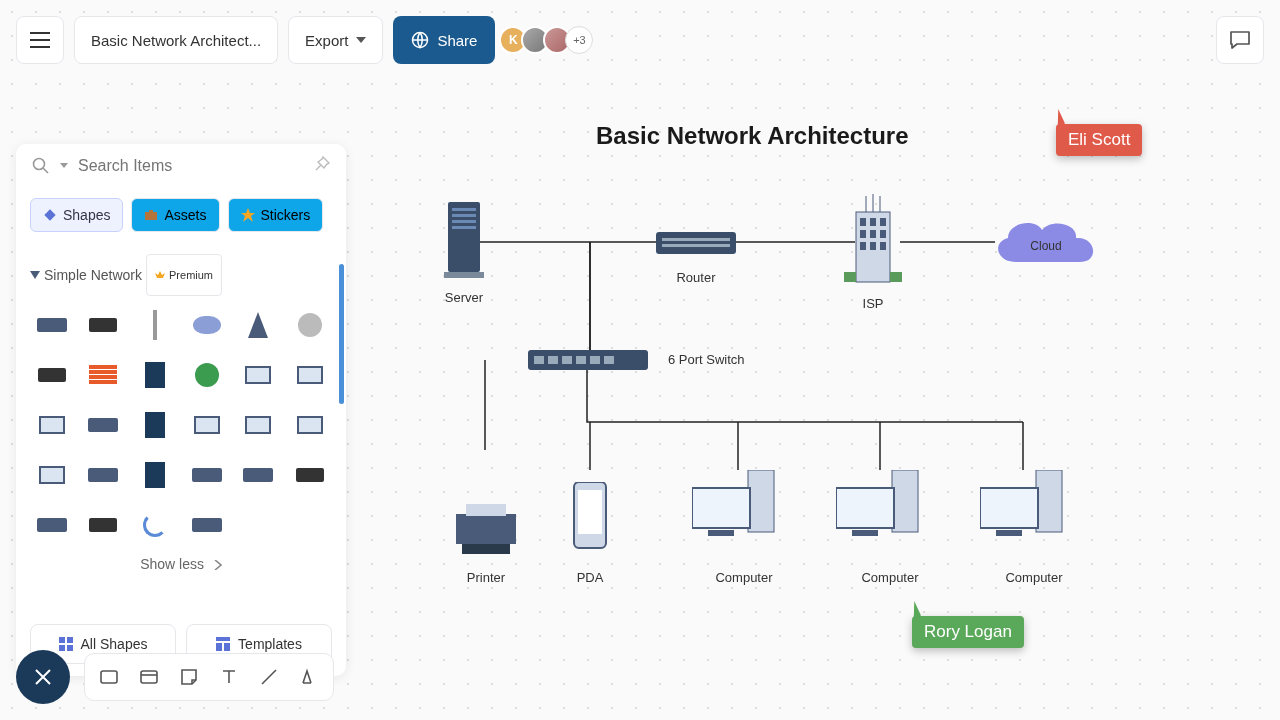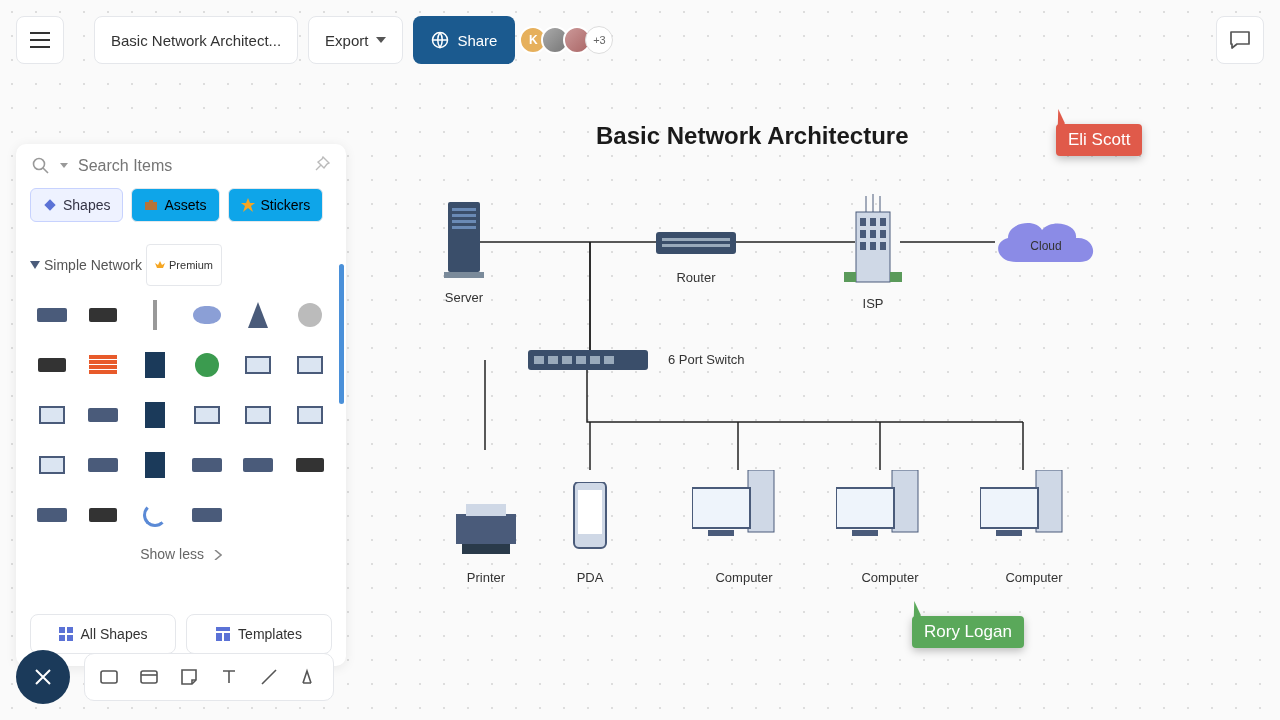--- a/index.html
+++ b/index.html
@@ -2,37 +2,37 @@
 <html><head>
 <meta charset="utf-8">
 <style>
 * { box-sizing: border-box; margin: 0; padding: 0; }
 body { font-family: -apple-system, BlinkMacSystemFont, "Segoe UI", sans-serif; background: #fafafa; width: 1280px; height: 720px; overflow: hidden; position: relative; }
 .dotgrid { position: absolute; inset: 0; background-image: radial-gradient(#ddd 1px, transparent 1px); background-size: 24px 24px; z-index: 0; }
 
 .topbar { position: absolute; top: 16px; left: 16px; right: 16px; height: 48px; display: flex; align-items: center; gap: 10px; z-index: 10; }
 .btn { background: #fff; border: 1px solid #e5e7eb; border-radius: 8px; height: 48px; display: flex; align-items: center; justify-content: center; cursor: pointer; font-size: 15px; color: #333; }
 .menu-btn { width: 48px; }
-.title-btn { padding: 0 16px; max-width: 220px; margin-left: 20px; }
+.title-btn { padding: 0 16px; max-width: 220px; }
 .title-btn span { white-space: nowrap; overflow: hidden; text-overflow: ellipsis; }
 .export-btn { padding: 0 16px; gap: 8px; }
 .share-btn { background: #1b5a8f; color: #fff; border: none; padding: 0 18px; gap: 8px; font-weight: 400; }
 .avatars { display: flex; align-items: center; }
 .avatar { width: 28px; height: 28px; border-radius: 50%; border: 2px solid #fff; margin-left: -6px; display: flex; align-items: center; justify-content: center; font-size: 12px; font-weight: 600; color: #fff; }
 .avatar-k { background: #e6b05c; }
 .avatar-2 { background: linear-gradient(135deg,#aaa,#777); }
 .avatar-3 { background: linear-gradient(135deg,#c99,#a66); }
 .avatar-more { background: #fff; color: #666; border: 1px solid #ddd; font-size: 11px; font-weight: 500; }
 .comment-btn { width: 48px; margin-left: auto; }
 
 .sidepanel { position: absolute; top: 144px; left: 16px; width: 330px; background: #fff; border-radius: 10px; box-shadow: 0 2px 12px rgba(0,0,0,0.08); z-index: 10; padding-bottom: 12px; }
 .search-row { display: flex; align-items: center; padding: 12px 16px; gap: 10px; }
 .search-row input { border: none; outline: none; font-size: 16px; color: #999; flex: 1; }
 .pin-icon { color: #bbb; }
-.tabs-row { display: flex; gap: 8px; padding: 0 14px 12px; }
+.tabs-row { display: flex; gap: 8px; padding: 0 14px 12px; margin-top: 10px; }
 .tab { display: flex; align-items: center; gap: 6px; padding: 8px 12px; border-radius: 6px; border: 1px solid #e5e7eb; font-size: 14px; cursor: pointer; background: #0ea5e9; }
 .tab.active { background: #eef2ff; border-color: #c7d2fe; color: #334; }
 .cat-header { display: flex; align-items: center; gap: 4px; padding: 10px 14px 8px; font-size: 14px; color: #555; }
 .premium-badge { font-size: 11px; padding: 14px 8px; border: 1px solid #e5e7eb; border-radius: 4px; color: #333; display: flex; align-items: center; gap: 4px; }
 .shape-grid { display: grid; grid-template-columns: repeat(6, 1fr); gap: 8px; padding: 0 14px; }
 .shape { height: 42px; display: flex; align-items: center; justify-content: center; cursor: pointer; }
 .shape .rect { width: 30px; height: 14px; background: #4a5b7a; border-radius: 2px; }
 .shape .square { width: 20px; height: 26px; background: #1b3a5a; }
 .shape .globe { width: 24px; height: 24px; background: #3b9b4f; border-radius: 50%; }
 .shape .cloud2 { width: 28px; height: 18px; background: #8b9fd6; border-radius: 50% / 60%; }

